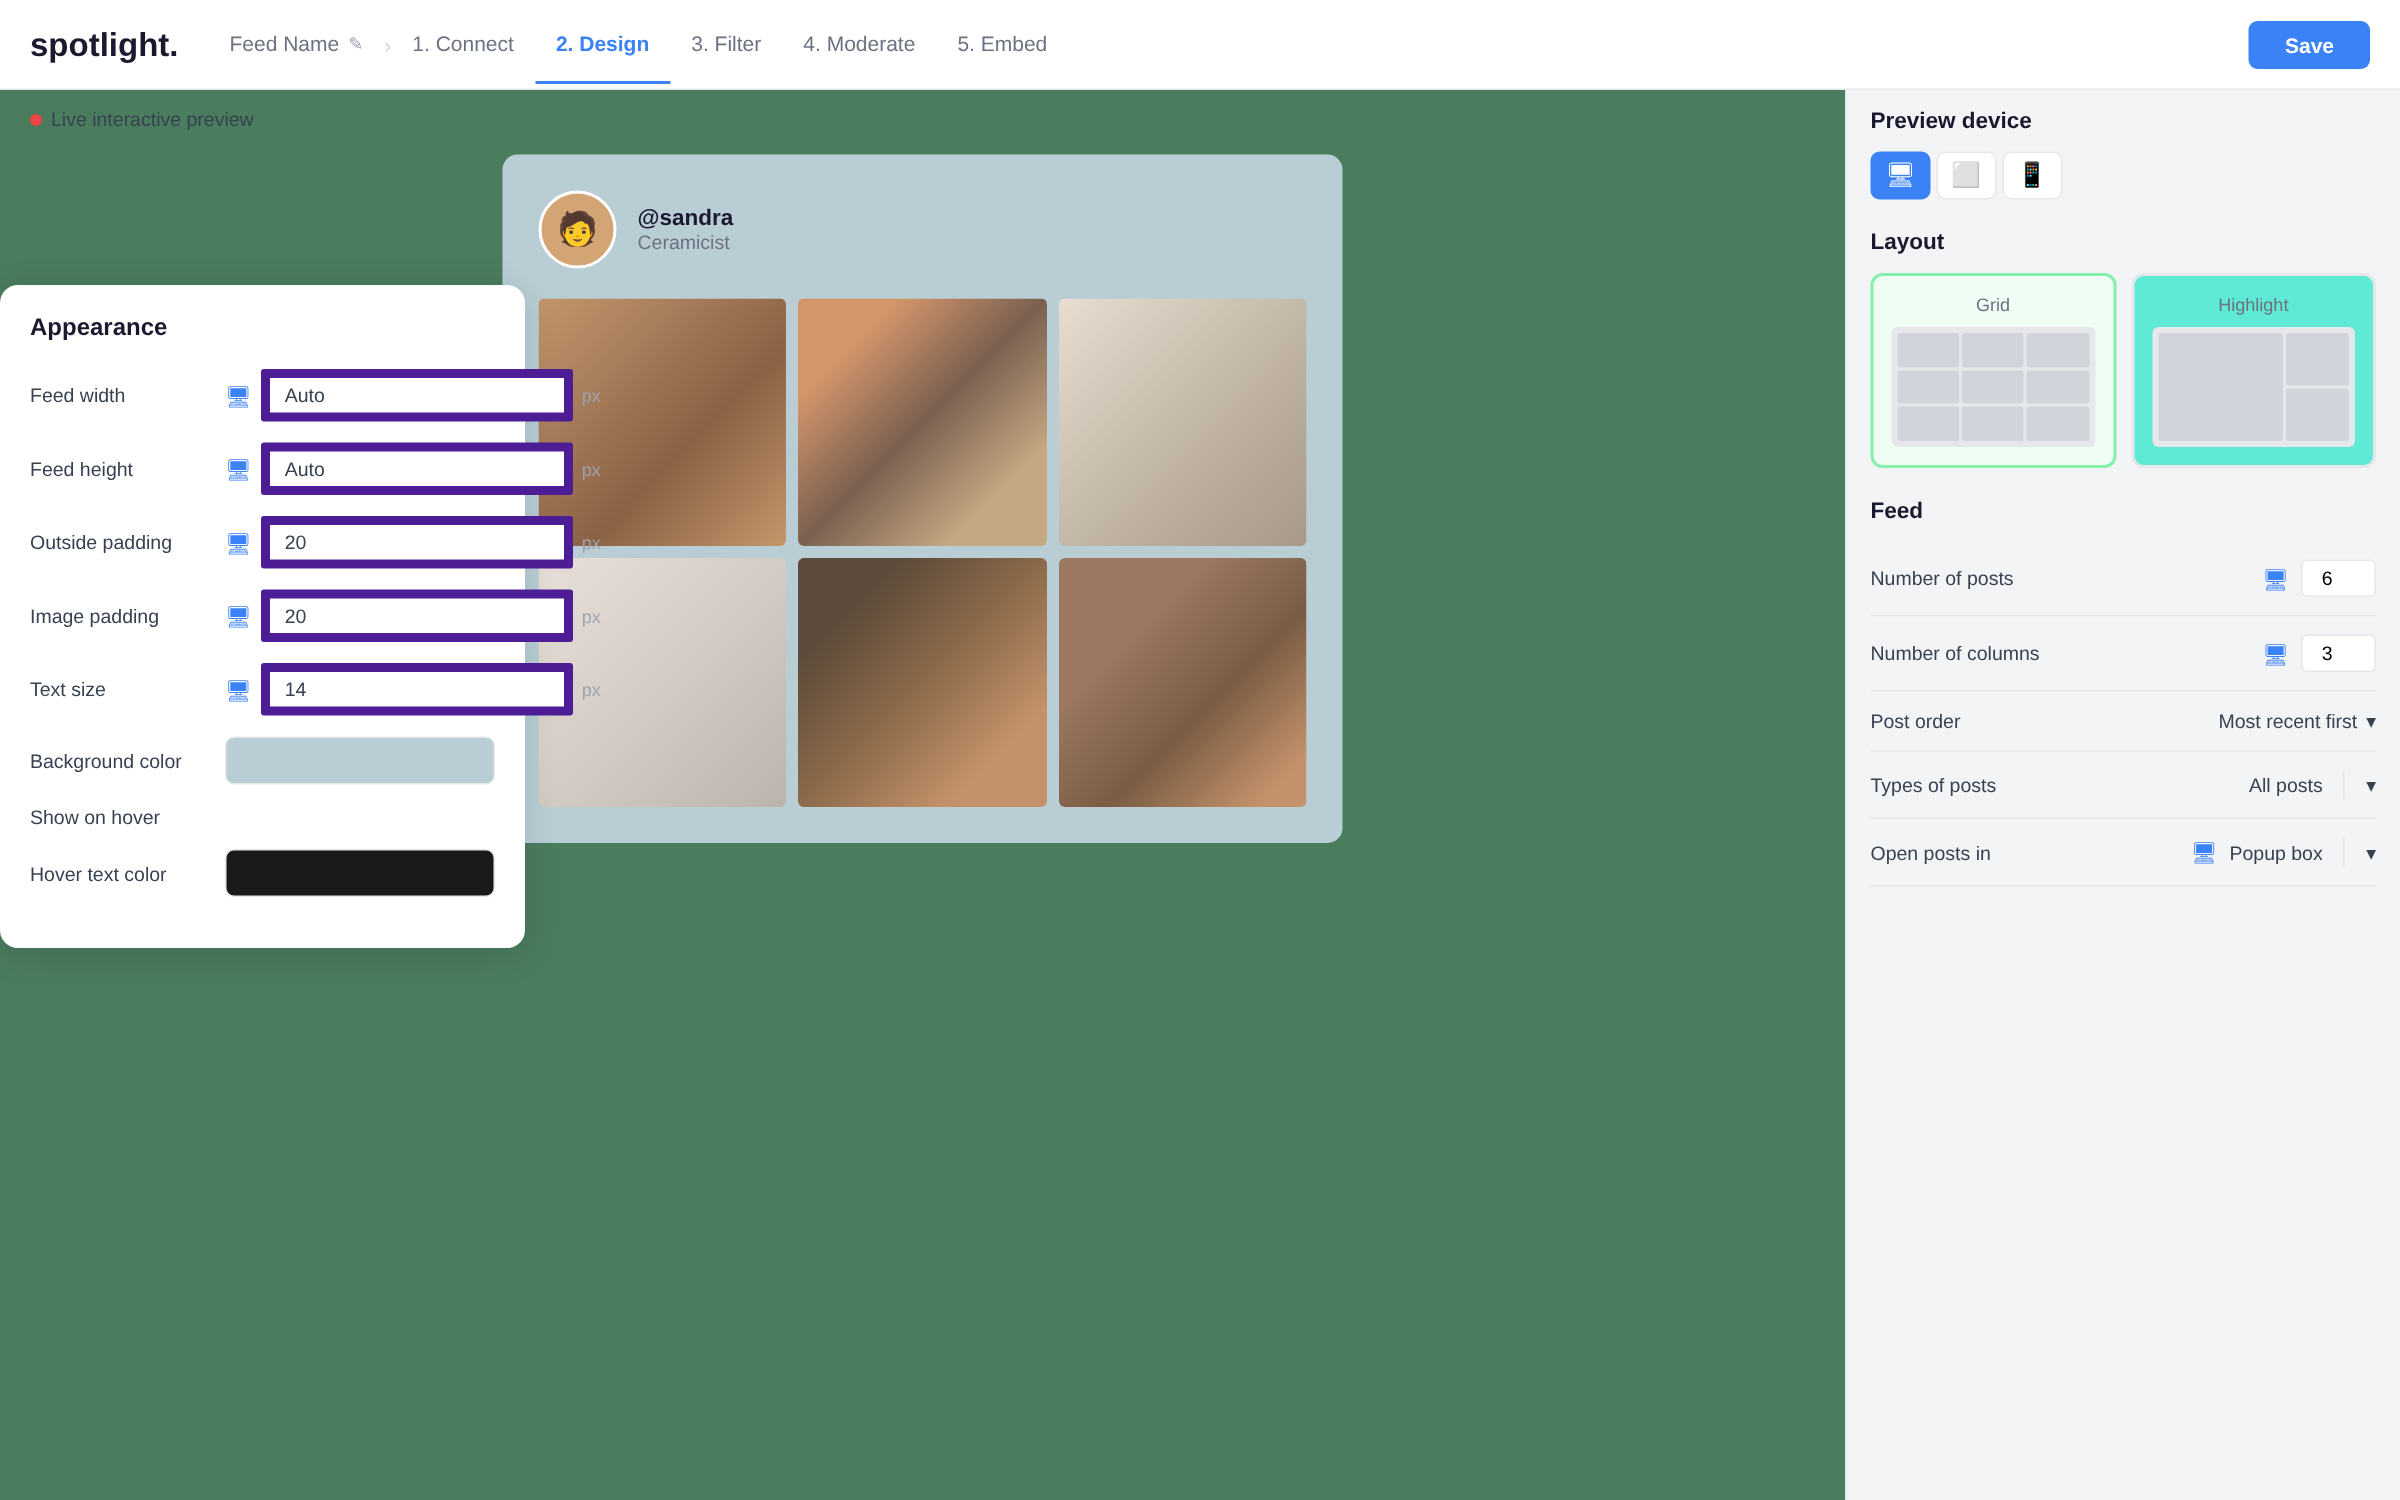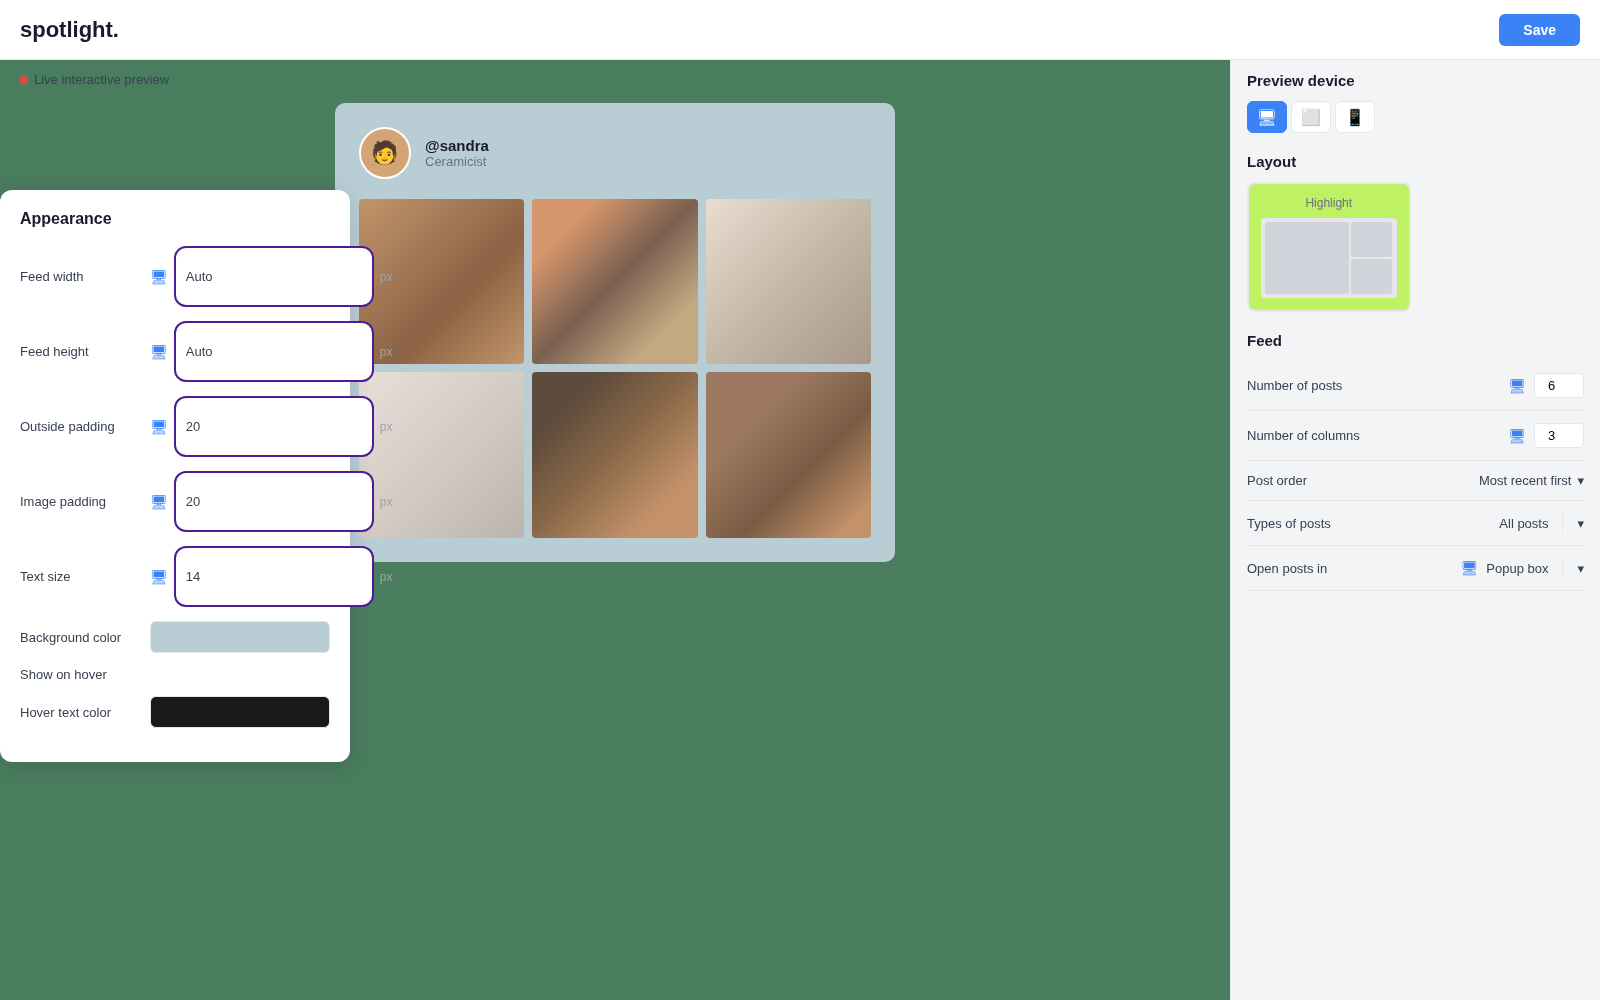--- a/index.html
+++ b/index.html
@@ -104,23 +104,23 @@
       flex-shrink: 0;
     }
     .form-icon {
       color: #3b82f6;
       font-size: 14px;
       margin-right: 6px;
       flex-shrink: 0;
     }
     .form-input {
       flex: 1;
-      border: 2px solid #4c1d95;
-      border-radius: 12px;
-      padding: 21px 10px;
+      border: 6px solid #4c1d95;
+      border-radius: 2px;
+      padding: 4px 10px;
       font-size: 13px;
       color: #374151;
       outline: none;
     }
     .form-unit {
       font-size: 12px;
       color: #9ca3af;
       margin-left: 6px;
       width: 20px;
     }
@@ -270,21 +270,21 @@
       border-color: #3b82f6;
     }
 
     .layout-section { margin-bottom: 20px; }
     .layout-grid {
       display: grid;
       grid-template-columns: 1fr 1fr;
       gap: 10px;
     }
     .layout-card {
-      background: #bef264;
+      background: #5eead4;
       border-radius: 8px;
       border: 2px solid #e5e7eb;
       padding: 12px;
       cursor: pointer;
       text-align: center;
     }
     .layout-card.selected {
       border-color: #86efac;
       background: #f0fdf4;
     }
@@ -369,20 +369,42 @@
       color: #374151;
     }
     .chevron-down { color: #9ca3af; font-size: 12px; }
     .separator-line { width: 1px; height: 20px; background: #e5e7eb; margin: 0 8px; }
   </style>
 </head>
 <body>
 
 <div class="topbar">
   <div class="logo">spotlight.</div>
+  <div class="nav-steps">
+    <div class="nav-step">
+      <span>Feed Name</span>
+      <span class="edit-icon">✎</span>
+    </div>
+    <span class="nav-arrow">›</span>
+    <div class="nav-step">
+      <span>1. Connect</span>
+    </div>
+    <div class="nav-step active">
+      <span>2. Design</span>
+    </div>
+    <div class="nav-step">
+      <span>3. Filter</span>
+    </div>
+    <div class="nav-step">
+      <span>4. Moderate</span>
+    </div>
+    <div class="nav-step">
+      <span>5. Embed</span>
+    </div>
+  </div>
   <div class="nav-right">
     <button class="save-btn">Save</button>
   </div>
 </div>
 
 <div class="main-layout">
 
   <div class="center-preview">
     <div class="preview-label">
       <span class="preview-dot"></span>
@@ -426,20 +448,36 @@
       <div class="device-btns">
         <button class="device-btn active" title="Desktop">🖥</button>
         <button class="device-btn" title="Tablet">⬜</button>
         <button class="device-btn" title="Mobile">📱</button>
       </div>
     </div>
 
     <div class="layout-section">
       <div class="section-title">Layout</div>
       <div class="layout-grid">
+        <div class="layout-card selected">
+          <div class="layout-card-title">Grid</div>
+          <div class="layout-thumb">
+            <div class="layout-thumb-grid">
+              <div></div>
+                <div></div>
+                <div></div>
+              <div></div>
+                <div></div>
+                <div></div>
+              <div></div>
+                <div></div>
+                <div></div>
+            </div>
+          </div>
+        </div>
         <div class="layout-card">
           <div class="layout-card-title">Highlight</div>
           <div class="layout-thumb">
             <div class="layout-thumb-highlight">
               <div class="big"></div>
               <div class="sm"></div>
               <div class="sm"></div>
             </div>
           </div>
         </div>

